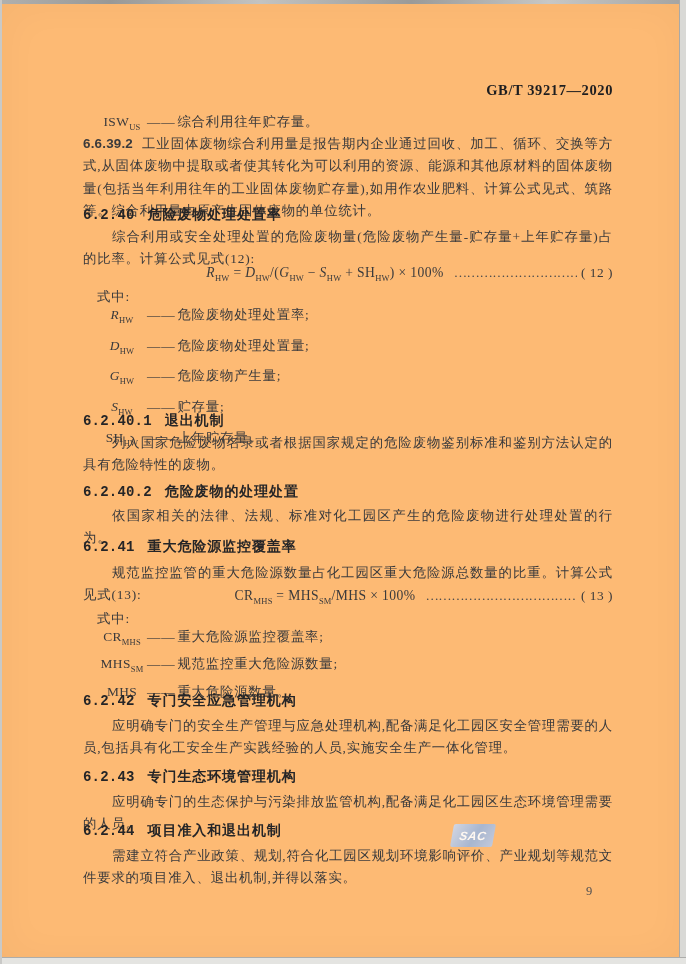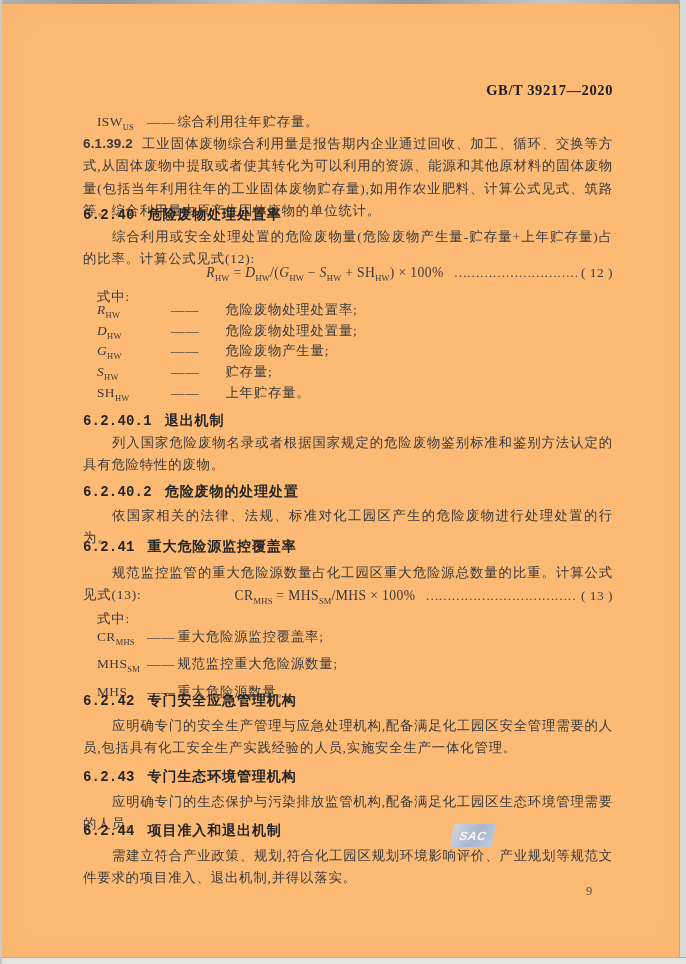--- a/index.html
+++ b/index.html
@@ -28,24 +28,24 @@
      font-size:14px;color:#252527;letter-spacing:0.9px;line-height:20px;}
   .h .num{margin-right:13px;letter-spacing:0.2px;}
 
   .para{text-align:justify;text-indent:29px;line-height:22px;}
   .clause{text-align:justify;line-height:22.3px;}
   .clause .num{font-family:"Liberation Sans","DejaVu Sans",sans-serif;font-weight:700;
      letter-spacing:0.2px;margin-right:9px;}
 
   .where{padding-left:14px;line-height:22px;}
 
-  .symrow{display:flex;align-items:baseline;padding-left:14px;}
+  .symrow{display:flex;align-items:baseline;padding-left:14px;text-align:center;}
   .symrow .sym{min-width:50px;letter-spacing:0.4px;white-space:nowrap;}
   .symrow .dash{margin-right:2px;white-space:nowrap;}
-  .symlist1 .symrow{line-height:15px;gap:24px;}
+  .symlist1 .symrow{line-height:26px;}
   .symlist2 .symrow{line-height:21.6px;}
   .introrow{line-height:22px;}
 
   .formula{display:flex;align-items:baseline;line-height:22px;}
   .f-pre{flex:1 1 0;}
   .f-expr{white-space:nowrap;font-size:13.6px;letter-spacing:0.4px;}
   .f-mid{flex:1 1 0;overflow:hidden;white-space:nowrap;letter-spacing:-0.5px;color:#4a4a4c;margin-left:10px;}
   .f-num{padding-left:4px;white-space:nowrap;letter-spacing:0.5px;}
 
   sub{font-size:8.5px;letter-spacing:0.2px;}
@@ -71,21 +71,21 @@
 
   <div class="block hdr">GB/T 39217—2020</div>
 
   <div class="block cjk symrow introrow" style="top:111px">
     <span class="sym">ISW<sub>US</sub></span>
     <span class="dash">——</span>
     <span class="desc">综合利用往年贮存量。</span>
   </div>
 
   <div class="block cjk clause" style="top:133px">
-    <span class="num">6.1.39.2</span><span>工业固体废物综合利用量是报告期内企业通过回收、加工、循环、交换等方式,从固体废物中提取或者使其转化为可以利用的资源、能源和其他原材料的固体废物量(包括当年利用往年的工业固体废物贮存量),如用作农业肥料、计算公式见式、筑路等。综合利用量由原产生固体废物的单位统计。</span>
+    <span class="num">6.6.39.2</span><span>工业固体废物综合利用量是报告期内企业通过回收、加工、循环、交换等方式,从固体废物中提取或者使其转化为可以利用的资源、能源和其他原材料的固体废物量(包括当年利用往年的工业固体废物贮存量),如用作农业肥料、计算公式见式、筑路等。综合利用量由原产生固体废物的单位统计。</span>
   </div>
 
   <div class="block h" style="top:205px">
     <span class="num">6.2.40</span><span>危险废物处理处置率</span>
   </div>
   <div class="block cjk para" style="top:226px;line-height:21.5px">综合利用或安全处理处置的危险废物量(危险废物产生量-贮存量+上年贮存量)占的比率。计算公式见式(12):</div>
 
   <div class="block cjk formula" style="top:262px">
     <span class="f-pre"></span>
     <span class="f-expr"><i>R</i><sub>HW</sub> = <i>D</i><sub>HW</sub>/(<i>G</i><sub>HW</sub> − <i>S</i><sub>HW</sub> + SH<sub>HW</sub>) × 100%</span>

